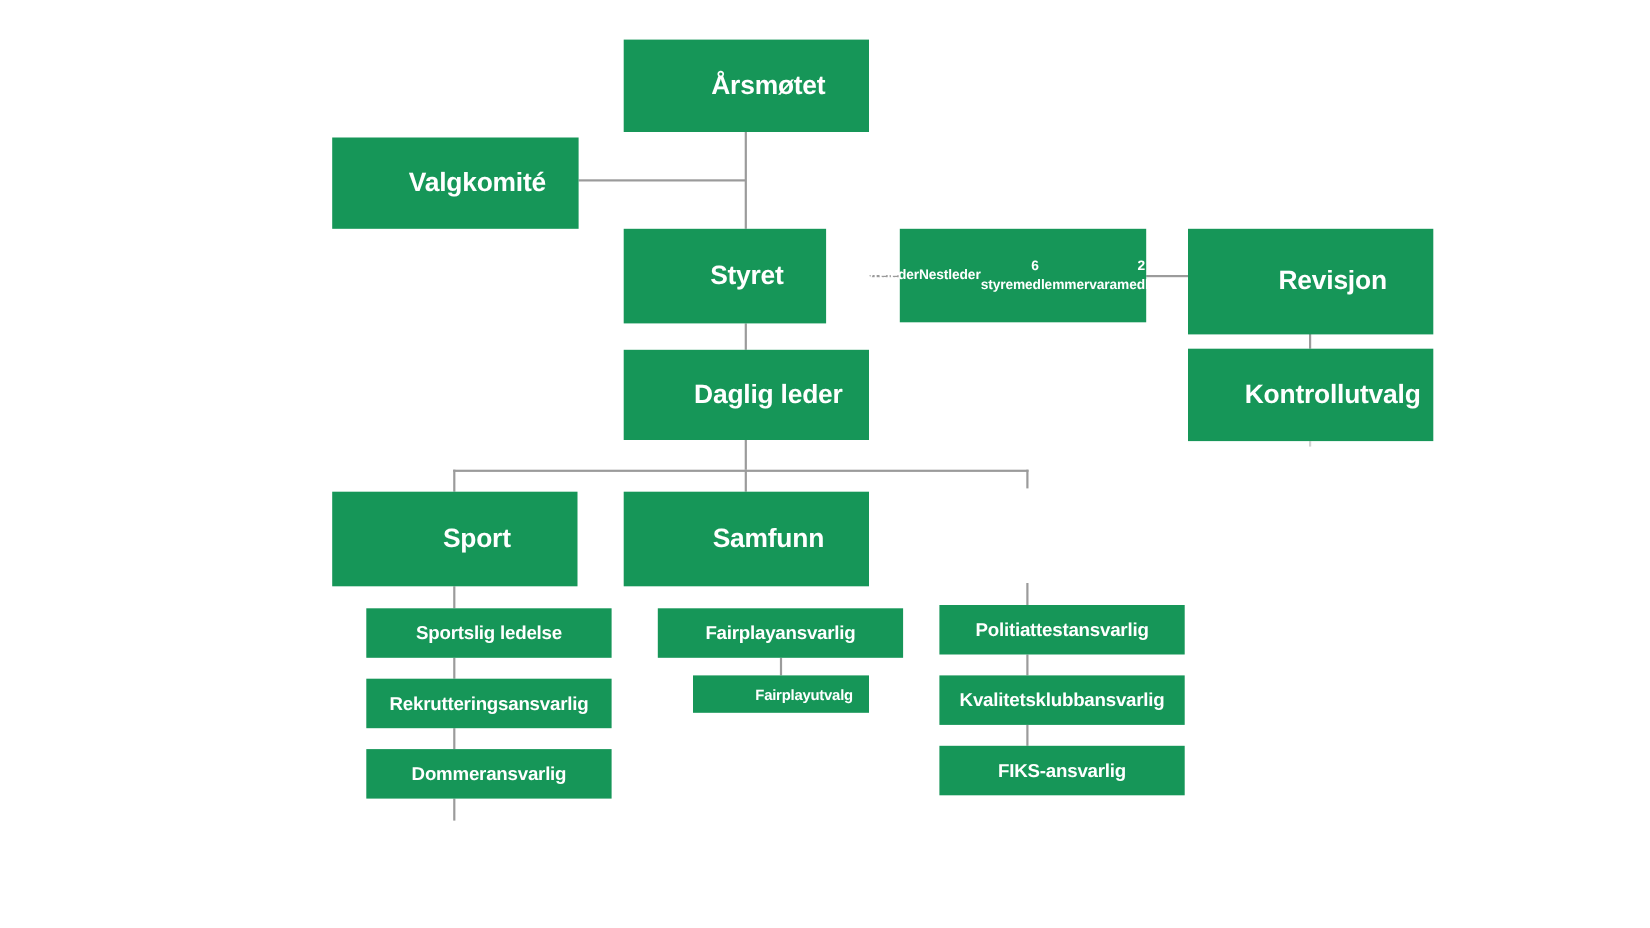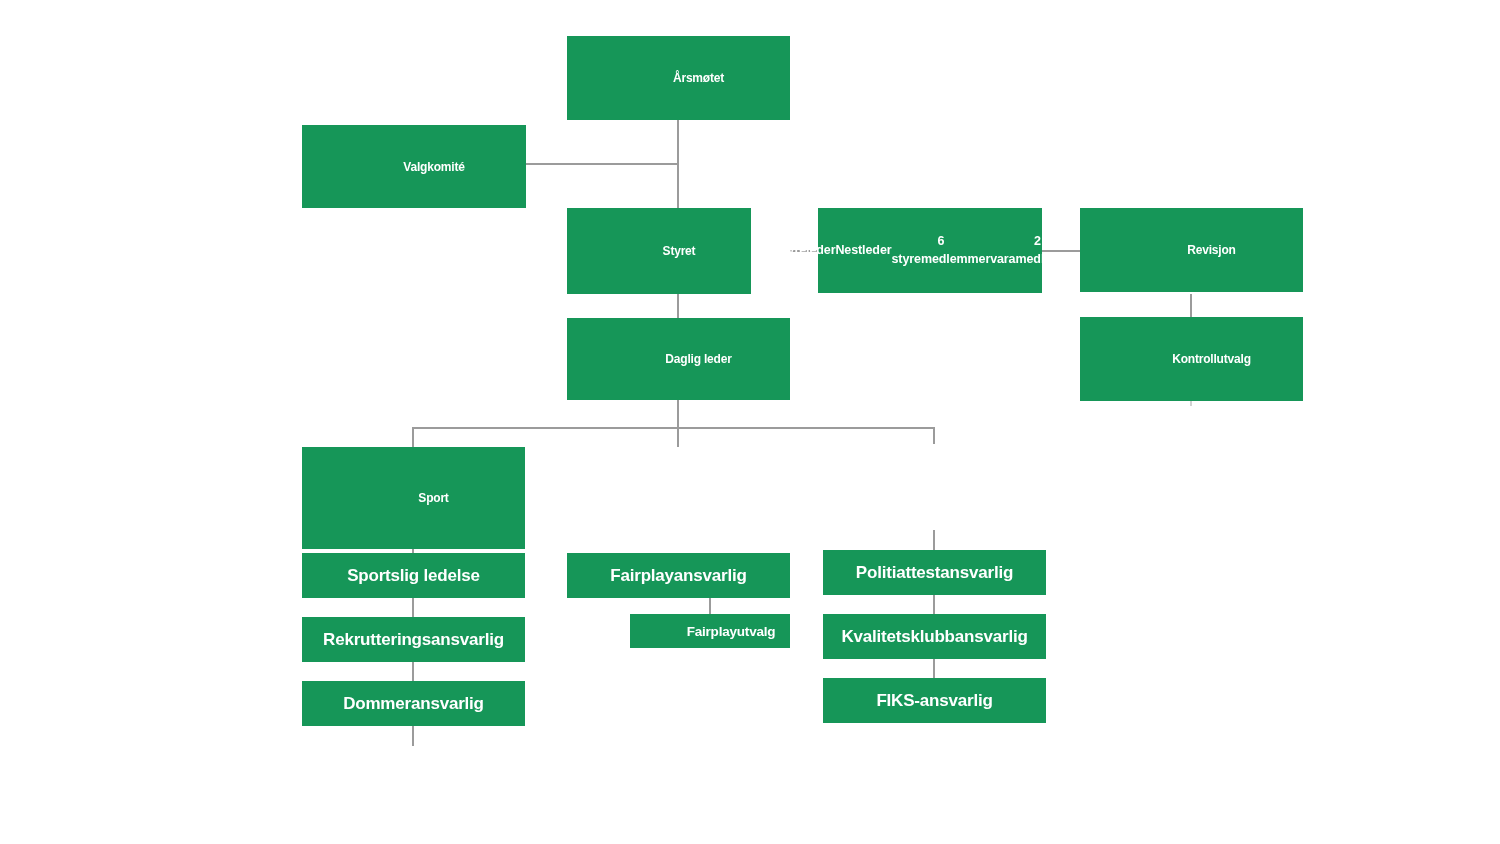--- a/index.html
+++ b/index.html
@@ -16,22 +16,22 @@
     position:absolute;
     background:var(--box);
     color:var(--text);
     display:flex;
     align-items:center;
     justify-content:center;
     text-align:center;
     font-weight:700;
     letter-spacing:-0.2px;
   }
-  .n-lg{font-size:12px;padding-left:40px;}
-  .n-sm{font-size:17px;}
+  .n-lg{font-size:24px;padding-left:40px;}
+  .n-sm{font-size:17px;margin-left:31px;}
   .n-xs{font-size:13.5px;padding-left:42px;}
   .n-info{font-size:12.5px;line-height:17.5px;letter-spacing:-0.1px;}
   .line{position:absolute;background:var(--line);}
   .line.faint{opacity:.45;}
 </style>
 </head>
 <body>
 
 <div class="canvas">
 
@@ -68,36 +68,39 @@
     <span>Styret</span>
   </div>
 
   <div class="node n-info" style="left:818px;top:208px;width:224px;height:85px">
     <div>Styreleder</div>
     <div>Nestleder</div>
     <div>6 styremedlemmer</div>
     <div>2 varamedlemmer</div>
   </div>
 
-  <div class="node n-lg" style="left:1080px;top:208px;width:223px;height:84px">
+  <div class="node n-lg" style="left:1080px;top:208px;width:223px;height:96px">
     <span>Revisjon</span>
   </div>
 
   <div class="node n-lg" style="left:1080px;top:317px;width:223px;height:84px">
     <span>Kontrollutvalg</span>
   </div>
 
   <div class="node n-lg" style="left:567px;top:318px;width:223px;height:82px">
     <span>Daglig leder</span>
   </div>
 
-  <div class="node n-lg" style="left:302px;top:447px;width:223px;height:102px">
+  <div class="node n-lg" style="left:302px;top:447px;width:223px;height:86px">
     <span>Sport</span>
   </div>
 
+  <div class="node n-lg" style="left:567px;top:447px;width:223px;height:86px">
+    <span>Samfunn</span>
+  </div>
 
 
   <div class="node n-sm" style="left:302px;top:553px;width:223px;height:45px">
     <span>Sportslig ledelse</span>
   </div>
 
   <div class="node n-sm" style="left:823px;top:550px;width:223px;height:45px">
     <span>Politiattestansvarlig</span>
   </div>
 

